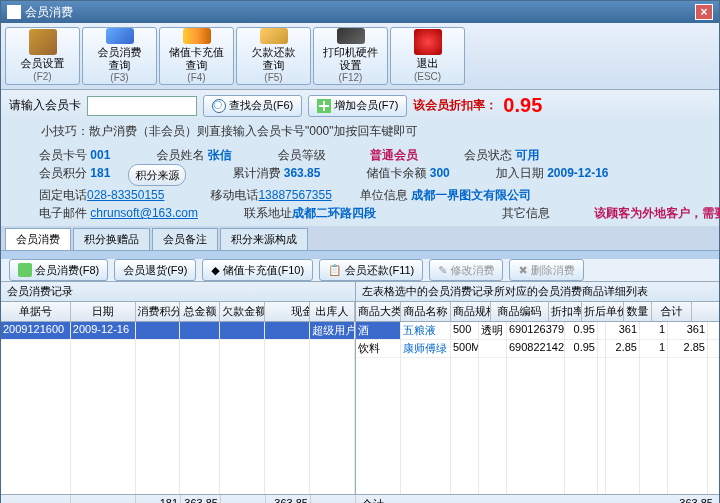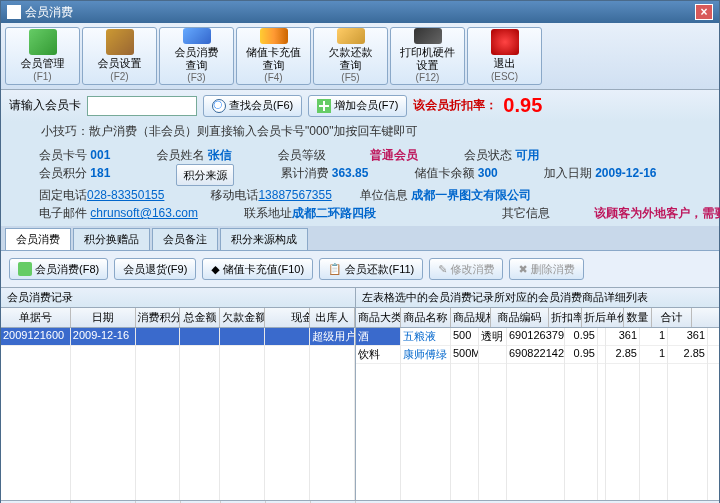--- a/index.html
+++ b/index.html
@@ -32,25 +32,25 @@
 .rate-label { color: #c00; font-weight: bold; }
 .rate-val { color: #f00; font-size: 20px; font-weight: bold; }
 .tip { padding: 2px 40px; font-size: 12px; color: #333; background: #d8e8f4; }
 .info { padding: 4px 10px; background: #d8e8f4; font-size: 12px; line-height: 18px; }
 .info-row { display: flex; }
 .info-cell { margin-right: 18px; white-space: nowrap; }
 .info .lbl { color: #333; margin-left: 28px; }
 .info .val-blue { color: #06c; font-weight: bold; }
 .info .val-red { color: #be185d; font-weight: bold; margin-left: 41px; }
 .link { color: #06c; text-decoration: underline; cursor: pointer; }
-.btn-small { display: inline-block; padding: 1px 6px; background: linear-gradient(#fff,#dde8f4); border: 1px solid #8aa8c8; border-radius: 2px; font-size: 11px; cursor: pointer; margin-left: 48px; }
+.btn-small { display: inline-block; padding: 1px 6px; background: linear-gradient(#fff,#dde8f4); border: 1px solid #8aa8c8; border-radius: 10px; font-size: 11px; cursor: pointer; }
 .tabs { display: flex; background: #c8d8ea; border-bottom: 1px solid #8aa8c8; padding: 2px 4px 0; }
 .tab { padding: 3px 10px; background: #d8e8f4; border: 1px solid #8aa8c8; border-bottom: none; margin-right: 2px; cursor: pointer; font-size: 11px; }
 .tab.active { background: #fff; }
-.subbar { display: flex; gap: 6px; padding: 7px 8px; background: #e8f0fa; border-bottom: 1px solid #9ab; }
+.subbar { display: flex; gap: 6px; padding: 0 8px; background: #e8f0fa; border-bottom: 1px solid #9ab; margin-top: 8px; }
 .subbar .disabled { color: #999; }
 .grid-area { display: flex; height: 212px; }
 .grid-left { width: 355px; border-right: 1px solid #9ab; display: flex; flex-direction: column; justify-content: space-between; }
 .grid-right { flex: 1; display: flex; flex-direction: column; }
 .grid-title { background: linear-gradient(#e8f0fa,#d8e8f4); padding: 2px 6px; font-size: 11px; border-bottom: 1px solid #9ab; }
 .grid-head { display: flex; background: linear-gradient(#f4f8fc,#dde8f4); border-bottom: 1px solid #9ab; font-size: 11px; }
 .gh { border-right: 1px solid #bbb; padding: 2px 2px; text-align: center; overflow: hidden; white-space: nowrap; }
 .grid-body { flex: 1; background: #fff; overflow: hidden; font-size: 11px; position: relative; }
 .grow { display: flex; border-bottom: 1px solid #eee; }
 .gcell { border-right: 1px solid #eee; padding: 1px 2px; overflow: hidden; white-space: nowrap; }
@@ -69,25 +69,20 @@
 <div class="window">
   <div class="titlebar">
     <span class="title-icon"></span>
     <span>会员消费</span>
     <span class="spacer"></span>
     <span class="close-x">×</span>
   </div>
 
   <div class="toolbar" id="toolbar">
       <div class="tbtn">
-        <div class="ico ico-f1"></div>
-        <div>会员管理</div>
-        <div style="font-size:10px;color:#666">(F1)</div>
-      </div>
-      <div class="tbtn">
         <div class="ico ico-f2"></div>
         <div>会员设置</div>
         <div style="font-size:10px;color:#666">(F2)</div>
       </div>
       <div class="tbtn">
         <div class="ico ico-f3"></div>
         <div>会员消费<br>查询</div>
         <div style="font-size:10px;color:#666">(F3)</div>
       </div>
       <div class="tbtn">

